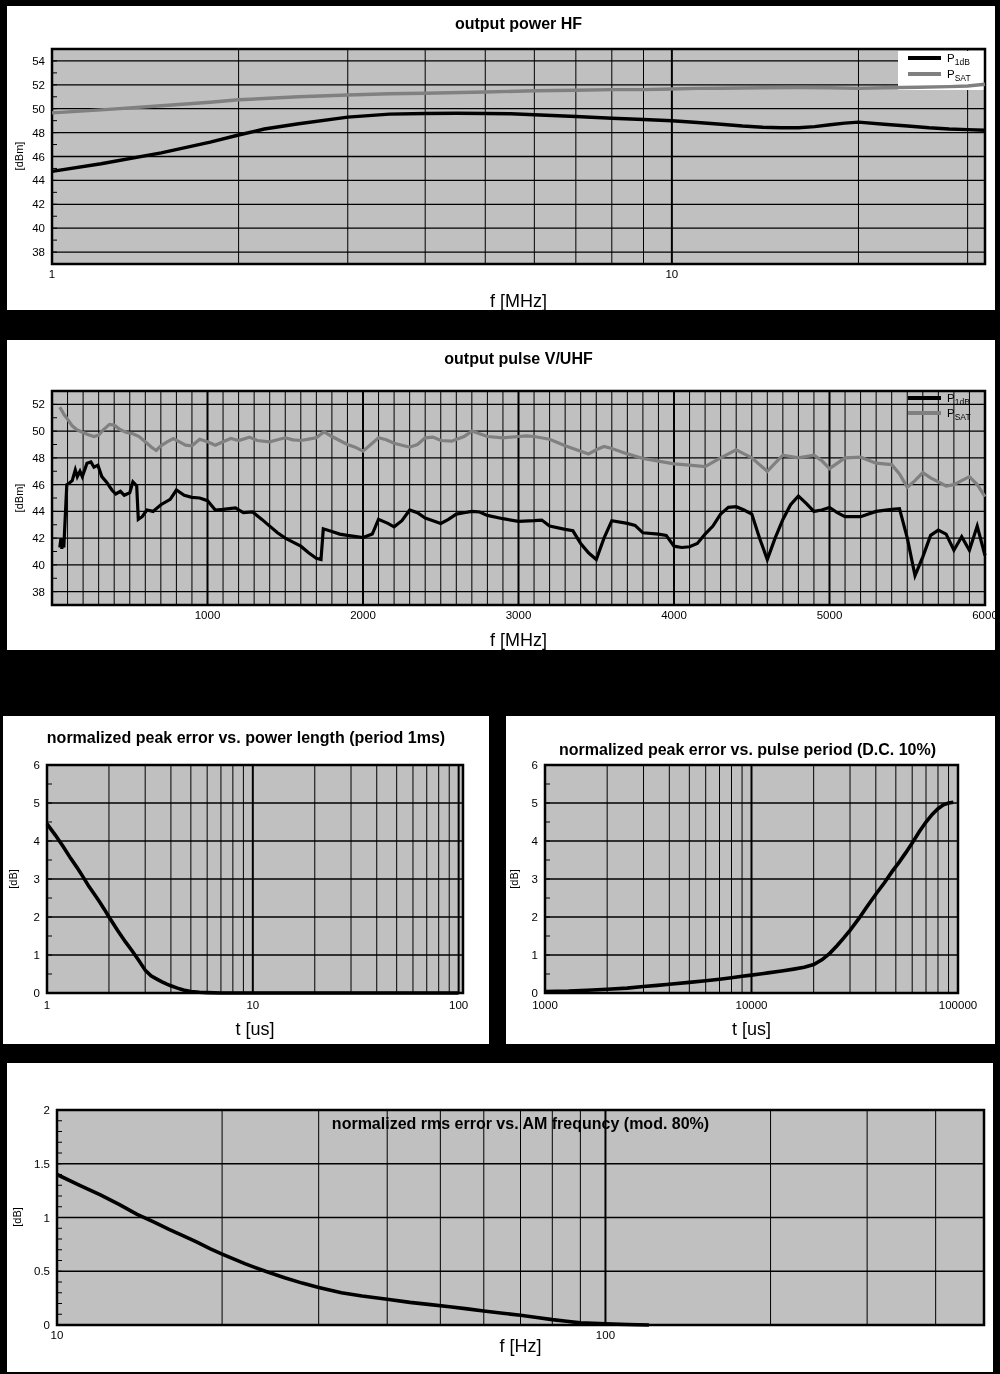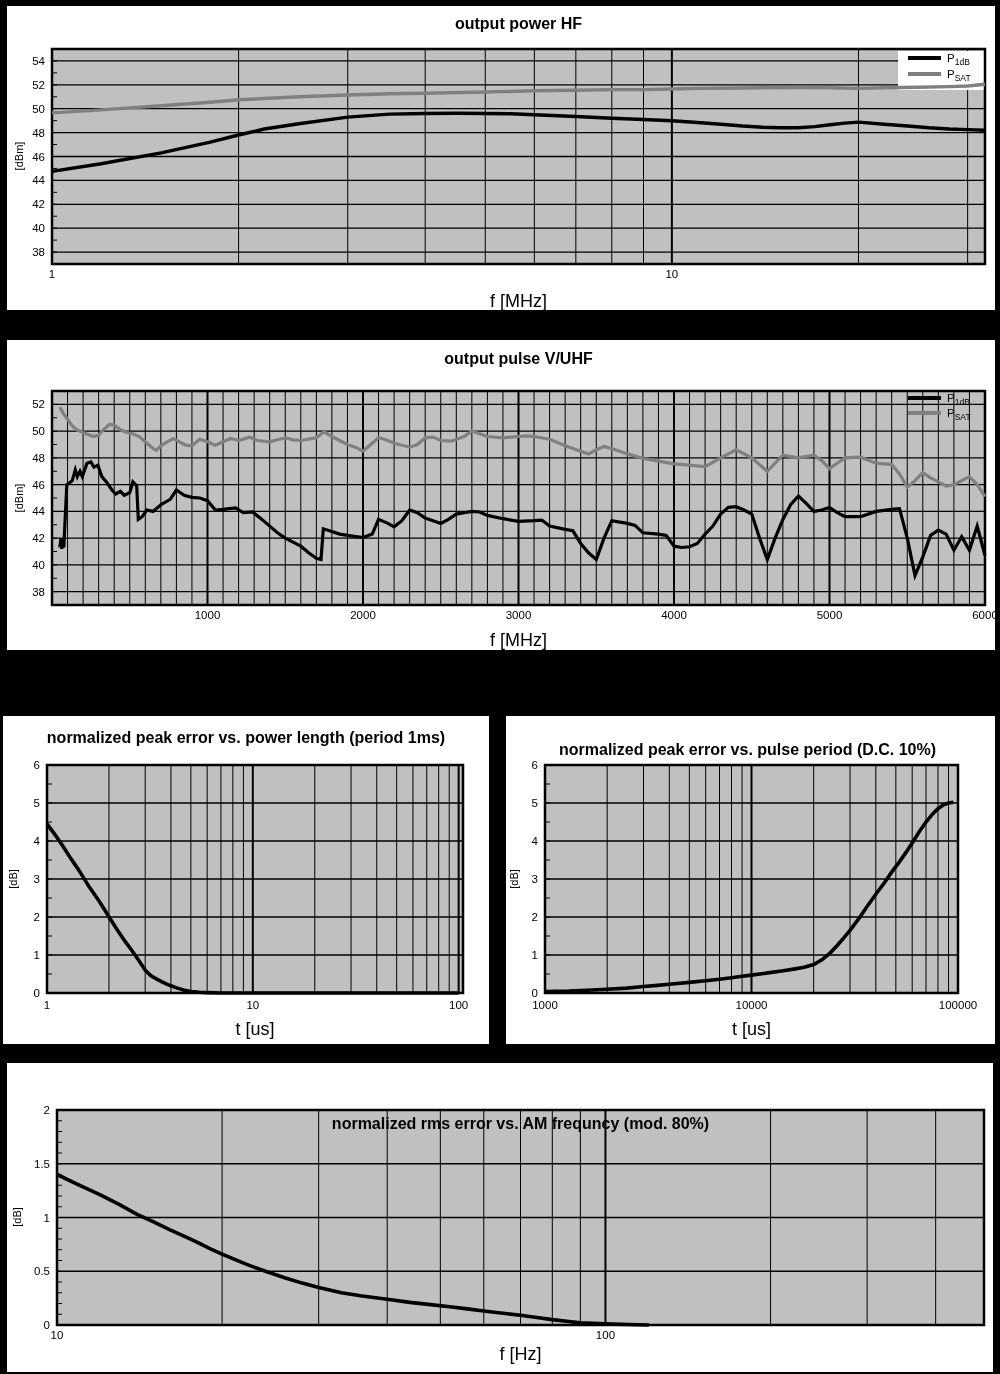--- a/index.html
+++ b/index.html
@@ -24,21 +24,21 @@
   .p3{left:3px;top:716px;width:486px;height:328px;}
   .p3 .title{left:35px;top:13px;width:416px;}
   .p3 .xlabel{left:44px;top:306px;width:416px;}
   .p3 .ylabel{left:-90px;top:156px;}
   .p4{left:506px;top:716px;width:489px;height:328px;}
   .p4 .title{left:30px;top:25px;width:423px;}
   .p4 .xlabel{left:39px;top:306px;width:413px;}
   .p4 .ylabel{left:-92px;top:156px;}
   .p5{left:7px;top:1063px;width:986px;height:309px;}
   .p5 .title{left:50px;top:24px;width:927px;margin-top:28px;}
-  .p5 .xlabel{left:50px;top:284px;width:927px;text-align:center;}
+  .p5 .xlabel{left:50px;top:276px;width:927px;text-align:center;}
   .p5 .ylabel{left:-90px;top:147px;}
 </style>
 </head>
 <body>
 
 <div class="page">
   <div class="panel p1">
     <svg width="988" height="304">
         <rect x="45" y="43" width="933" height="215" fill="#c0c0c0"></rect>
         <line x1="231.6" y1="43" x2="231.6" y2="258" stroke="#000000" stroke-width="1"></line>

